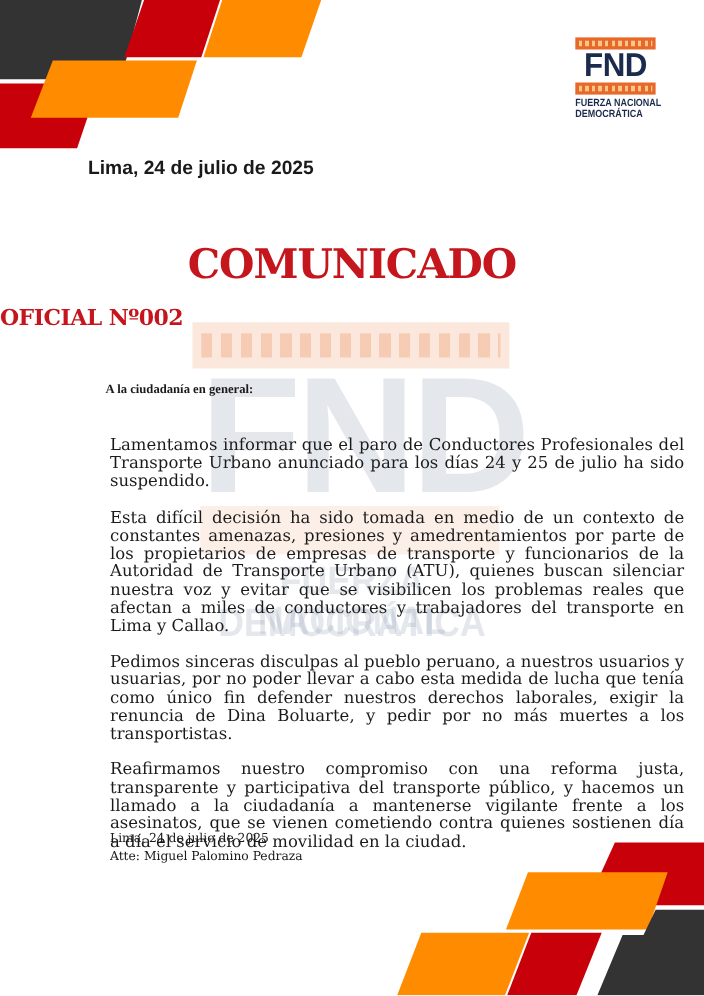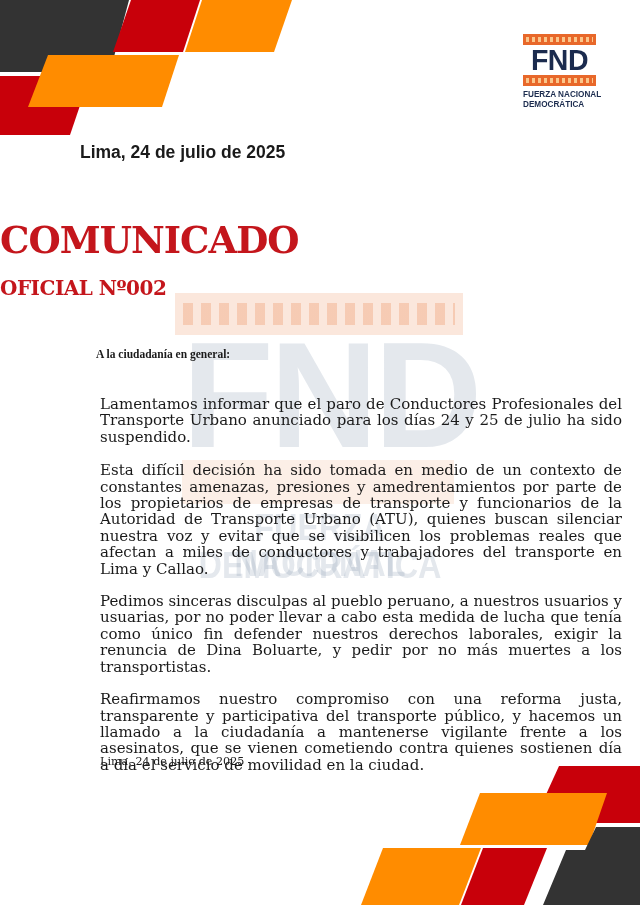--- a/index.html
+++ b/index.html
@@ -4,21 +4,21 @@
 <style>
   html,body{margin:0;padding:0;background:#fff;}
   body{width:640px;height:905px;position:relative;overflow:hidden;font-family:"DejaVu Serif",serif;color:#1a1a1a;}
   .shape{position:absolute;}
   .logo{position:absolute;left:523px;top:34px;width:73px;}
   .logo .band{height:11px;background:#e8682a;position:relative;overflow:hidden;}
   .logo .band::after{content:"";position:absolute;left:3px;right:3px;top:3px;bottom:3px;background:repeating-linear-gradient(90deg,#fbc68a 0 3px,#e8682a 3px 6px);}
   .logo .letters{font-family:"Liberation Sans",sans-serif;font-weight:700;font-size:30px;line-height:30px;color:#1b2b4e;letter-spacing:-0.5px;text-align:center;transform:scaleX(0.95);}
   .logo .sub{font-family:"Liberation Sans",sans-serif;font-weight:700;font-size:9.5px;line-height:10px;color:#1b2b4e;transform:scaleX(0.86);transform-origin:left;white-space:nowrap;}
   .date-top{position:absolute;left:80px;top:142px;font-family:"Liberation Sans",sans-serif;font-weight:700;font-size:17.5px;color:#1a1a1a;}
-  .title{position:absolute;left:0;width:640px;top:218px;font-family:"DejaVu Serif",serif;font-weight:700;font-size:37px;color:#c4161c;letter-spacing:-1px;}
+  .title{position:absolute;left:0;width:640px;text-align:center;top:218px;font-family:"DejaVu Serif",serif;font-weight:700;font-size:37px;color:#c4161c;letter-spacing:-1px;}
   .subtitle{position:absolute;left:0;width:640px;text-align:left;top:276px;font-family:"DejaVu Serif",serif;font-weight:700;font-size:20px;color:#c4161c;letter-spacing:-0.5px;}
   .wm-band{position:absolute;left:175px;top:293px;width:288px;height:42px;background:rgba(232,120,60,0.18);}
   .wm-band::after{content:"";position:absolute;left:8px;right:8px;top:10px;bottom:10px;background:repeating-linear-gradient(90deg,rgba(232,120,60,0.25) 0 10px,rgba(255,255,255,0) 10px 18px);}
   .wm-fnd{position:absolute;left:182px;top:320px;width:280px;text-align:center;font-family:"Liberation Sans",sans-serif;font-weight:700;font-size:150px;line-height:150px;color:rgba(120,140,165,0.2);letter-spacing:-4px;}
   .wm-band2{position:absolute;left:182px;top:460px;width:272px;height:44px;background:rgba(232,120,60,0.12);}
   .wm-line{position:absolute;left:170px;width:300px;text-align:center;font-family:"Liberation Sans",sans-serif;font-weight:700;font-size:36px;line-height:36px;color:rgba(120,140,165,0.2);transform:scaleX(0.9);}
   .greeting{position:absolute;left:96px;top:348px;font-family:Liberation Serif, serif;font-weight:700;font-size:11.5px;color:#1a1a1a;}
   .body{position:absolute;left:100px;width:522px;top:396px;font-family:"DejaVu Serif",serif;font-size:15px;line-height:16.4px;color:#1a1a1a;}
   .body p{margin:0 0 16px 0;text-align:justify;}
   .sign{position:absolute;left:100px;top:753px;font-family:"DejaVu Serif",serif;font-size:11.2px;line-height:17px;color:#1a1a1a;}
@@ -66,13 +66,14 @@
 
 <div class="body">
   <p style="margin-bottom:17px">Lamentamos informar que el paro de Conductores Profesionales del Transporte Urbano anunciado para los días 24 y 25 de julio ha sido suspendido.</p>
   <p>Esta difícil decisión ha sido tomada en medio de un contexto de constantes amenazas, presiones y amedrentamientos por parte de los propietarios de empresas de transporte y funcionarios de la Autoridad de Transporte Urbano (ATU), quienes buscan silenciar nuestra voz y evitar que se visibilicen los problemas reales que afectan a miles de conductores y trabajadores del transporte en Lima y Callao.</p>
   <p>Pedimos sinceras disculpas al pueblo peruano, a nuestros usuarios y usuarias, por no poder llevar a cabo esta medida de lucha que tenía como único fin defender nuestros derechos laborales, exigir la renuncia de Dina Boluarte, y pedir por no más muertes a los transportistas.</p>
   <p>Reafirmamos nuestro compromiso con una reforma justa, transparente y participativa del transporte público, y hacemos un llamado a la ciudadanía a mantenerse vigilante frente a los asesinatos, que se vienen cometiendo contra quienes sostienen día a día el servicio de movilidad en la ciudad.</p>
 </div>
 
 <div class="sign">
   <div>Lima, 24 de julio de 2025</div>
+  <div>Atte: Miguel Palomino Pedraza</div>
 </div>
 
 </body></html>

